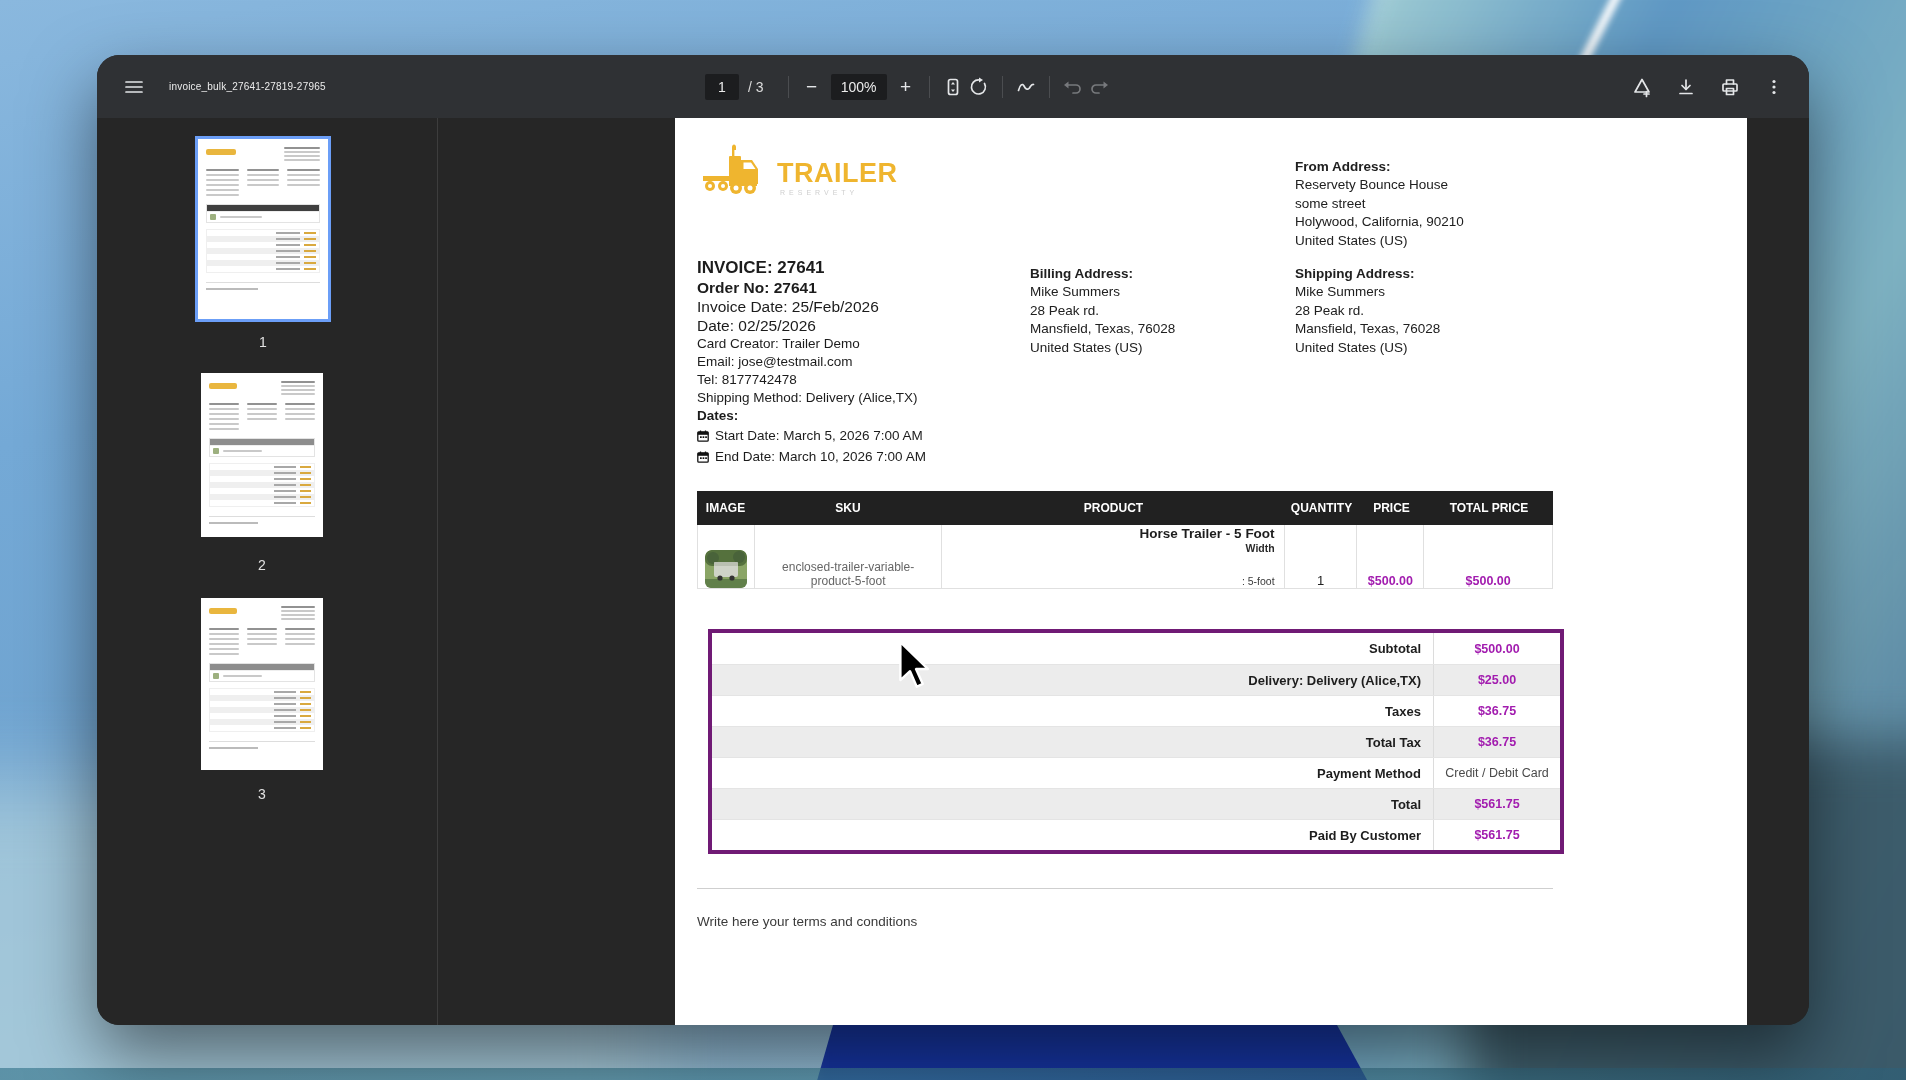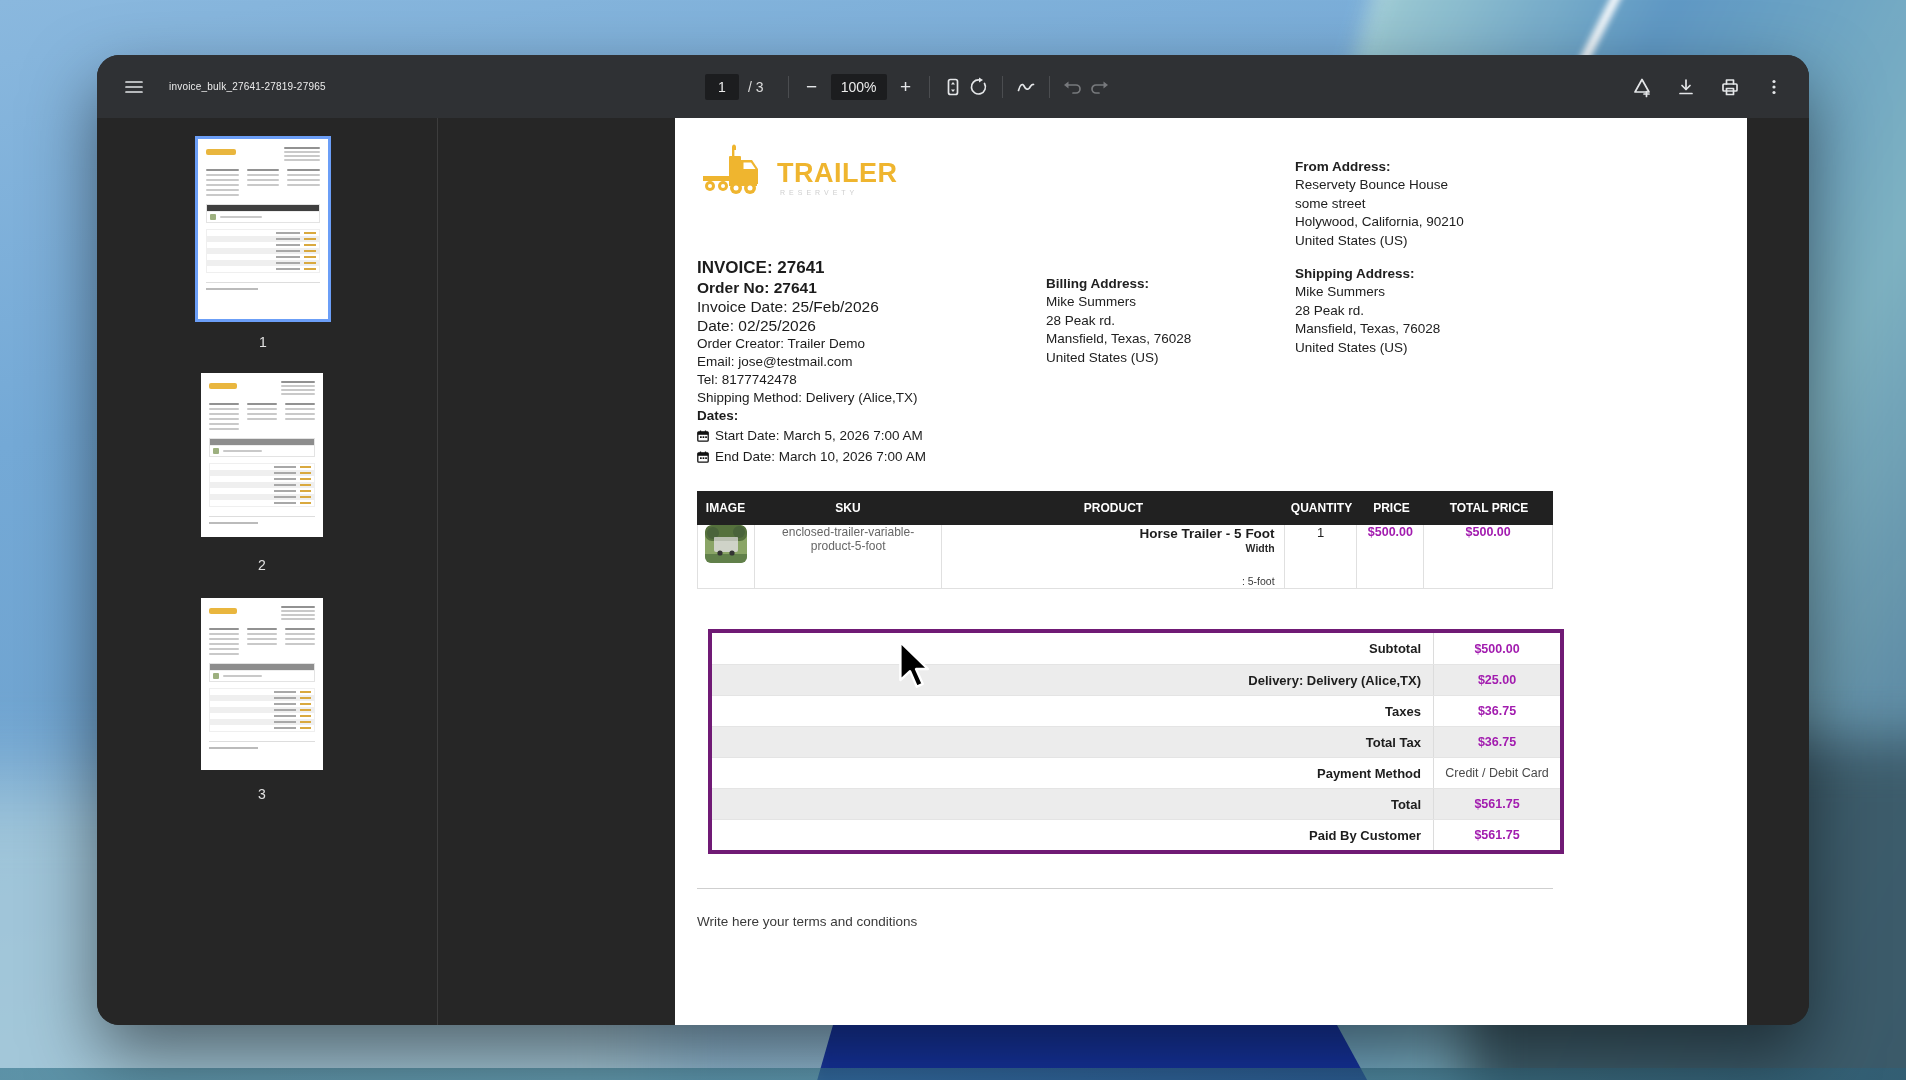--- a/index.html
+++ b/index.html
@@ -95,39 +95,39 @@
   
   .logo { position:absolute; left:26px; top:24px; display:flex; align-items:flex-end; gap:2px; }
   .logo-textcol { display:flex; flex-direction:column; margin-bottom:4px; }
   .logo-brand { font-size:27px; font-weight:bold; color:#efb52f; letter-spacing:.5px; line-height:26px; }
   .logo-sub { font-size:7px; letter-spacing:4px; color:#cfcfcf; margin-top:3px; padding-left:3px; }
 
   
   .addr { position:absolute; width:260px; font-size:13.5px; line-height:18.5px; color:#202020; }
   .addr .addr-label { font-weight:bold; line-height:19px; }
   .addr-from { left:620px; top:39px; }
-  .addr-billing { left:355px; top:156px;margin-left:16px; }
+  .addr-billing { left:355px; top:146px; }
   .addr-shipping { left:620px; top:146px; }
 
   
   .details { position:absolute; left:22px; top:140px; width:340px; color:#1c1c1c; }
   .d-xl { font-size:17px; font-weight:bold; line-height:20px; }
   .d-lg-b { font-size:15.5px; font-weight:bold; line-height:19px; }
   .d-lg { font-size:15.5px; line-height:19px; }
   .d-md { font-size:13.5px; line-height:18px; }
   .d-md-b { font-size:13.5px; font-weight:bold; line-height:18px; }
   .d-ico { font-size:13.5px; line-height:21px; display:flex; align-items:center; gap:6px; }
   .cal { flex:0 0 auto; display:inline-flex; }
 
   
   .items { position:absolute; left:22px; top:373px; width:856px; font-size:12px; }
   .items-head { display:flex; height:34px; background:#212121; color:#fff; font-weight:bold; }
   .ih { display:flex; align-items:center; justify-content:center; }
   .items-row { display:flex; height:64px; border:1px solid #e0e0e0; border-top:none; background:#fff; }
-  .ic { display:flex; align-items:flex-start; justify-content:center; border-right:1px solid #e0e0e0; }
+  .ic { display:flex; align-items:flex-end; justify-content:center; border-right:1px solid #e0e0e0; }
   .ic:last-child { border-right:none; }
   .c-image { width:57px; } .c-sku { width:188px; } .c-product { width:343px; }
   .c-qty { width:73px; } .c-price { width:67px; } .c-total { width:128px; }
   .sku-text { color:#666; text-align:center; max-width:162px; line-height:14px; }
   .prod-cell { flex-direction:column; align-items:flex-end; justify-content:center; padding-right:9px; }
   .prod-name { font-size:13.5px; font-weight:bold; line-height:17px; }
   .prod-attr { font-size:10.5px; font-weight:bold; line-height:13px; color:#2a2a2a; }
   .prod-attrval { font-size:10.5px; line-height:13px; color:#3a3a3a;margin-top:20px; }
   .money { color:#a21caf; font-weight:bold; font-size:12.5px; }
   .qty-text { font-size:13px; color:#222; }
@@ -536,21 +536,21 @@
           <div>some street</div>
           <div>Holywood, California, 90210</div>
           <div>United States (US)</div>
         </div>
 
         <div class="details">
           <div class="d-xl">INVOICE: 27641</div>
           <div class="d-lg-b">Order No: 27641</div>
           <div class="d-lg">Invoice Date: 25/Feb/2026</div>
           <div class="d-lg">Date: 02/25/2026</div>
-          <div class="d-md">Order Creator: Trailer Demo</div>
+          <div class="d-md">Card Creator: Trailer Demo</div>
           <div class="d-md">Email: jose@testmail.com</div>
           <div class="d-md">Tel: 8177742478</div>
           <div class="d-md">Shipping Method: Delivery (Alice,TX)</div>
           <div class="d-md-b">Dates:</div>
           <div class="d-ico">
             <span class="cal">
               <svg width="12" height="12" viewBox="0 0 12 12">
                   <rect x="0.8" y="1.8" width="10.4" height="9.4" rx="1" fill="none" stroke="#111" stroke-width="1.3"></rect>
                   <rect x="0.8" y="1.8" width="10.4" height="3" fill="#111"></rect>
                   <path d="M3.5 0.5v2.2M8.5 0.5v2.2" stroke="#111" stroke-width="1.3"></path>

